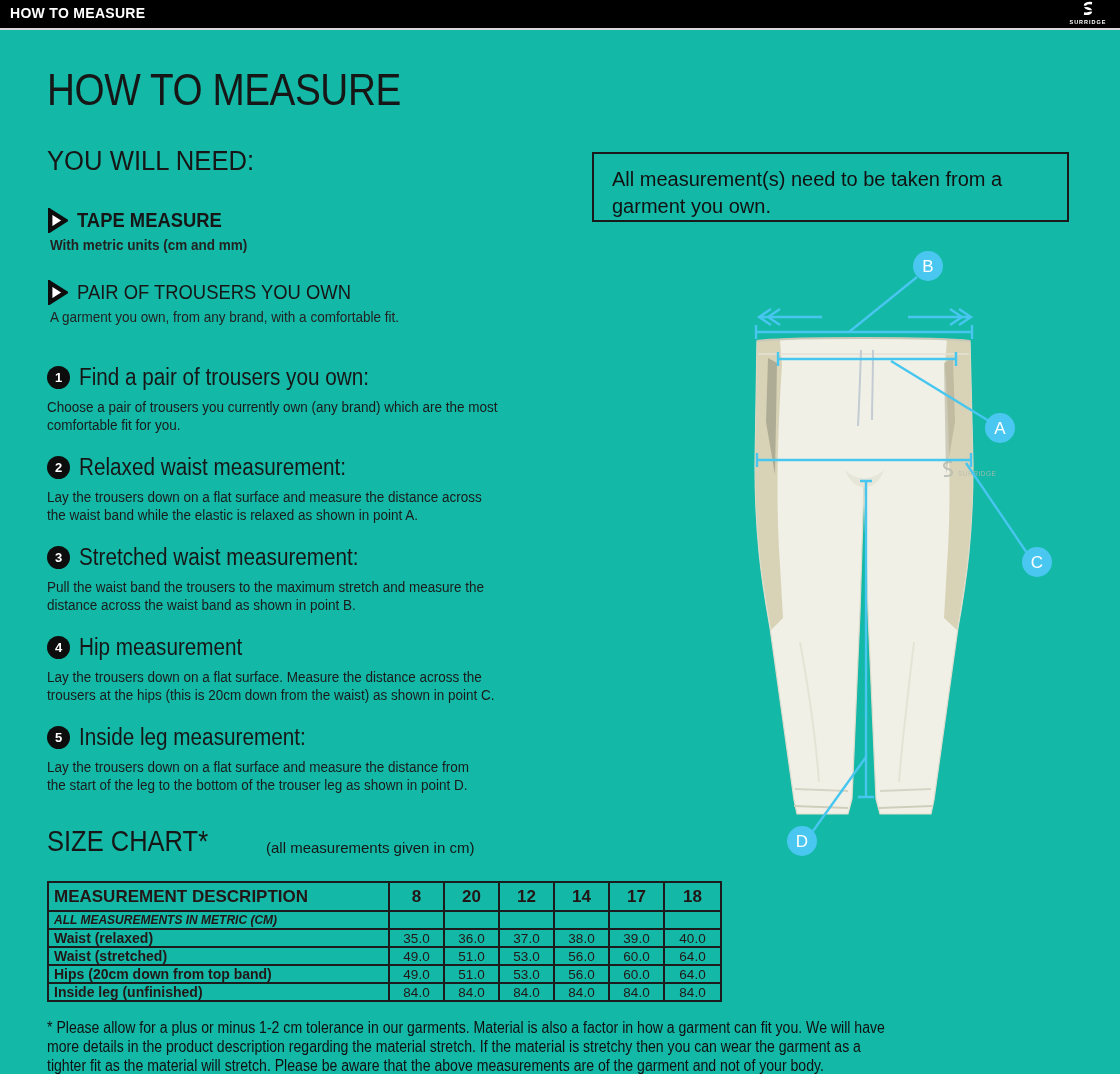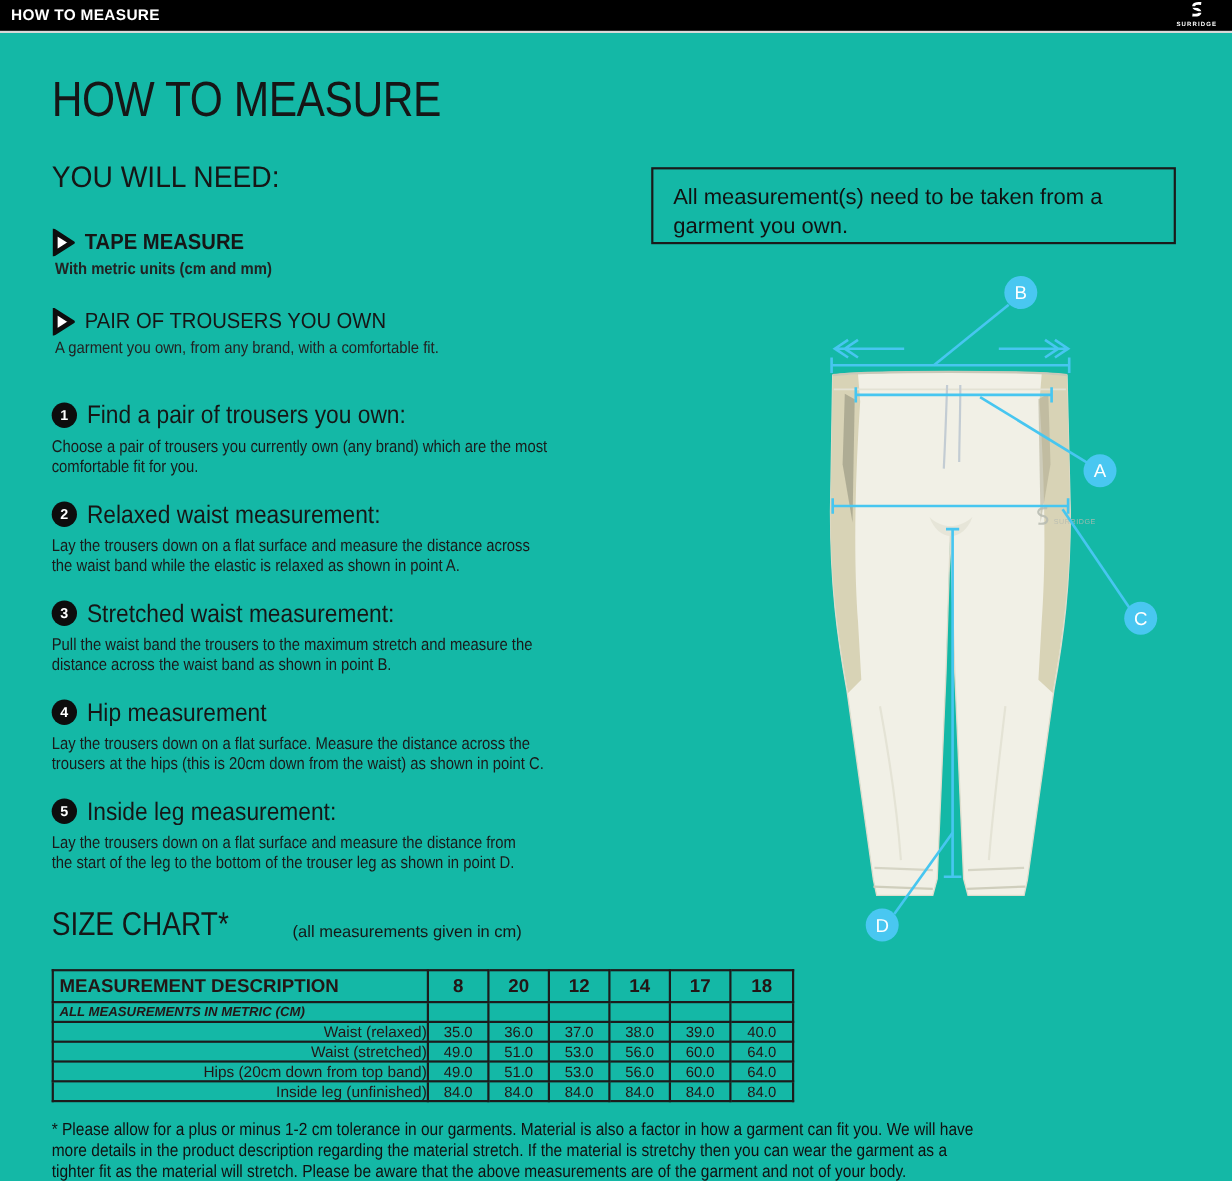--- a/index.html
+++ b/index.html
@@ -45,21 +45,21 @@
       box-sizing:border-box;padding:12px 18px;font-size:20px;line-height:27px;color:#111;}
   .note-box div{white-space:nowrap;}
 
   
   table.size{position:absolute;left:47px;top:881px;border-collapse:collapse;table-layout:fixed;
       width:673px;color:#231616;border-radius:27px;}
   table.size th,table.size td{border:2px solid #1c1c1c;padding:0 0 0 5px;overflow:hidden;white-space:nowrap;}
   table.size th{height:27px;font-size:17px;text-align:left;}
   table.size th.sz{text-align:center;padding:0;}
   tr.metric td{height:16px;font-size:12px;font-weight:bold;font-style:italic;}
-  tr.drow td{height:16px;font-size:14px;font-weight:normal;text-align:right;}
+  tr.drow td{height:16px;font-size:14px;font-weight:bold;}
   tr.drow td.val{font-weight:normal;font-size:13.5px;text-align:center;padding:0;}
   tr.metric td.val{padding:0;}
 
   
   .footnote{position:absolute;left:47px;top:1018px;font-size:16px;line-height:19px;color:#101010;
       transform:scaleX(.88);transform-origin:left top;}
   .footnote div{white-space:nowrap;}
 
   .diagram-svg{position:absolute;left:690px;top:245px;}
   svg text{font-family:"Liberation Sans",sans-serif;}

